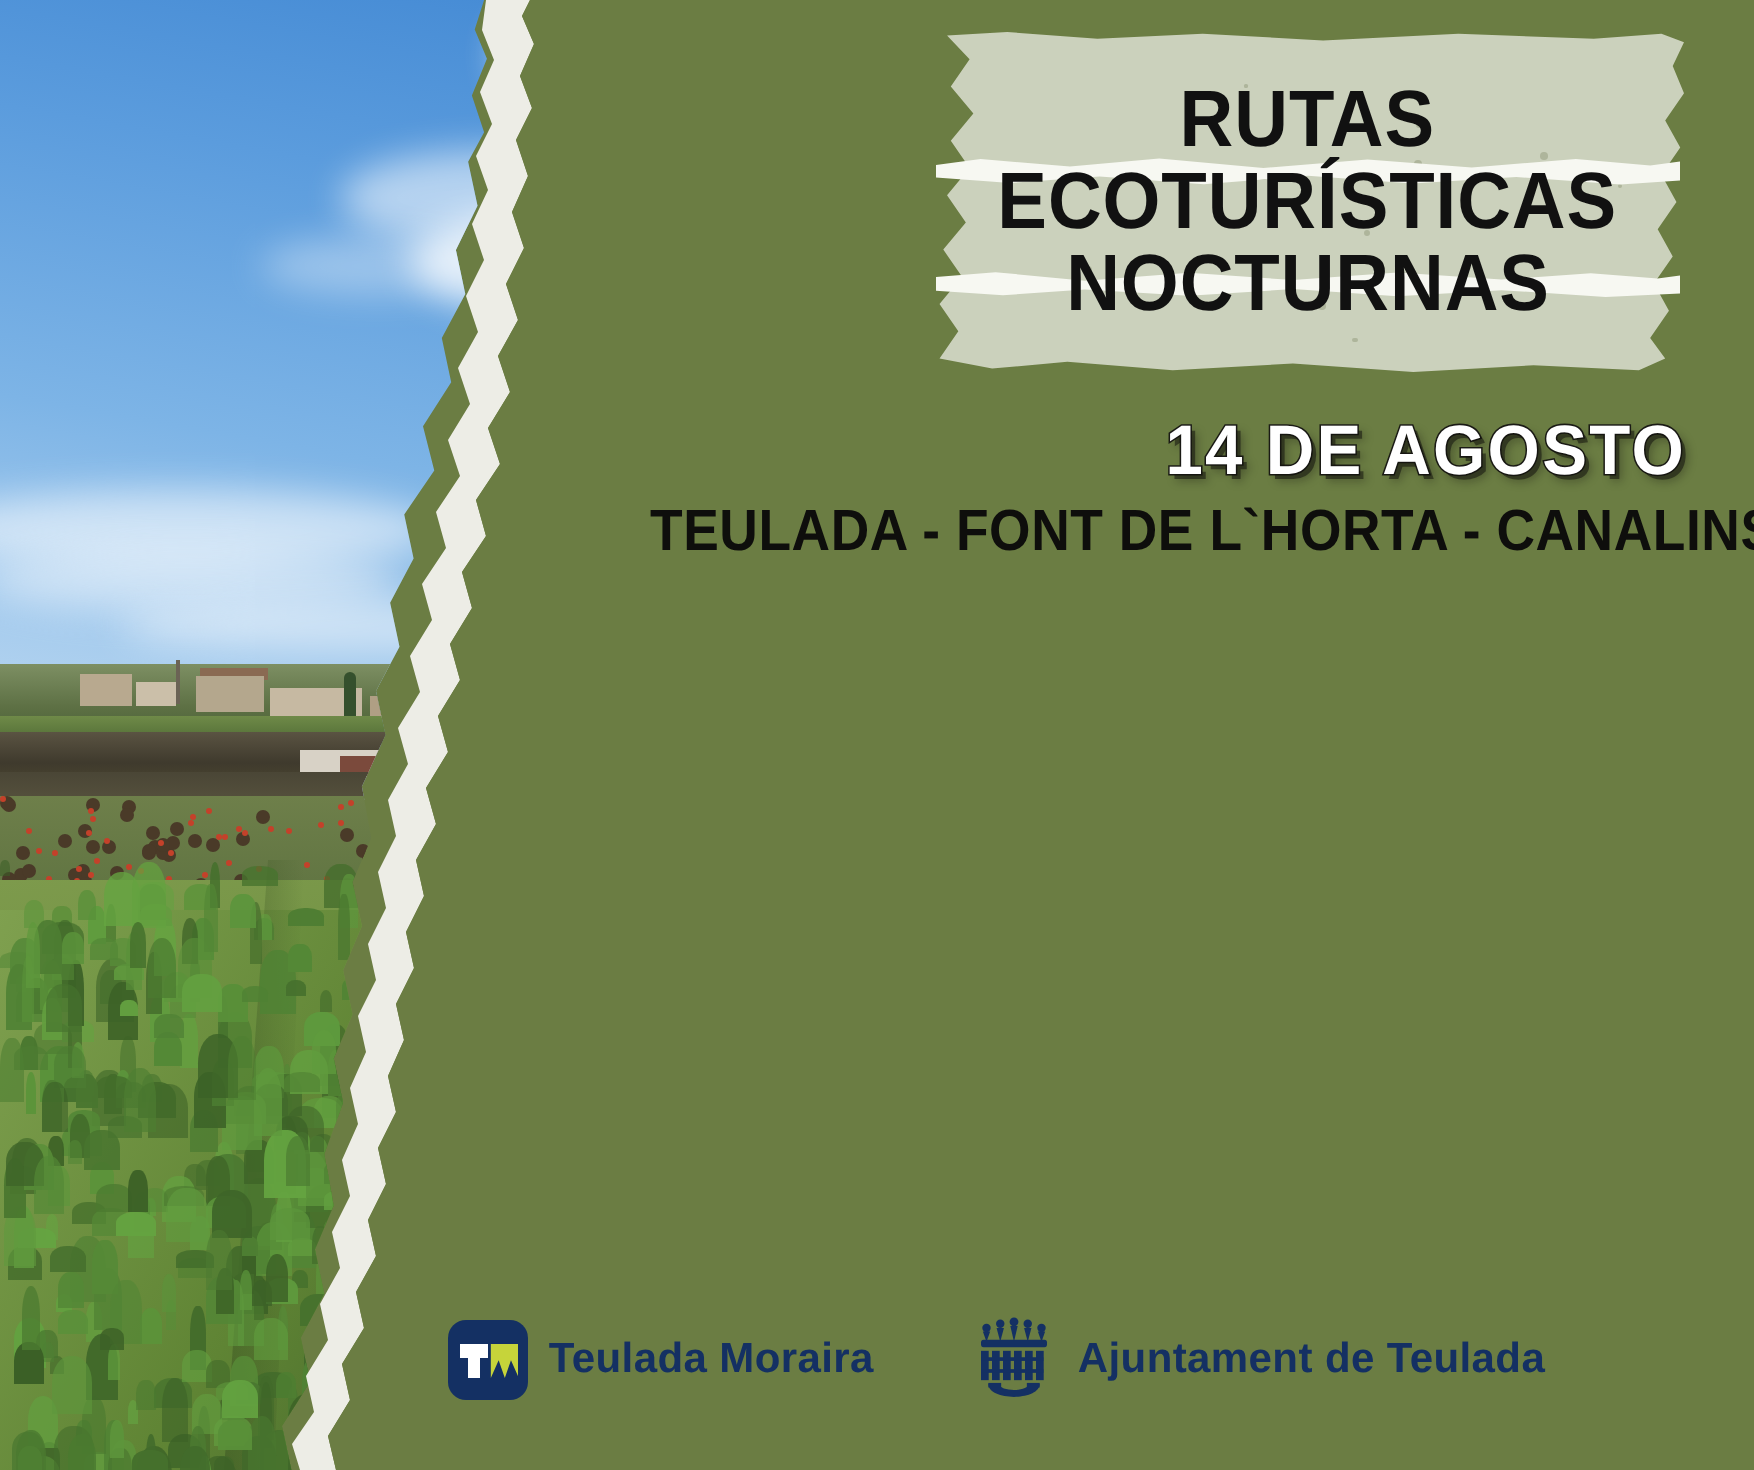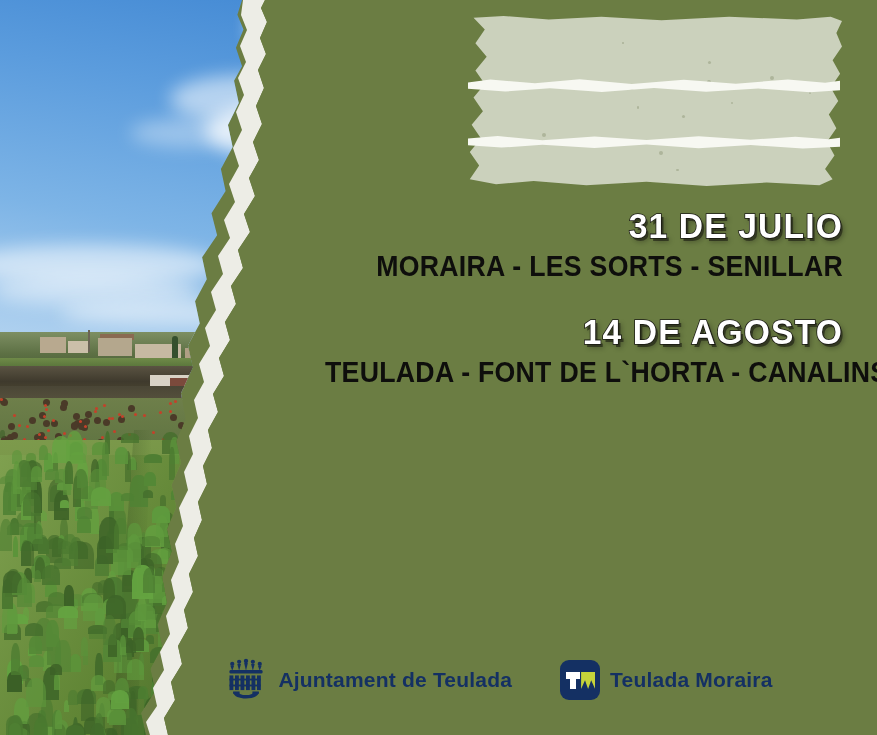--- a/index.html
+++ b/index.html
@@ -1300,74 +1300,75 @@
       <div class="panel-speck" style="width: 2.27469px; height: 2.27469px; left: 342.843px; top: 75.9355px;"></div>
       <div class="panel-speck" style="width: 3.78319px; height: 3.78319px; left: 303.991px; top: 60.4479px;"></div>
       <div class="panel-speck" style="width: 2.36347px; height: 2.36347px; left: 210.422px; top: 152.618px;"></div>
       <div class="panel-speck" style="width: 3.23296px; height: 3.23296px; left: 216.137px; top: 98.8944px;"></div>
       <div class="panel-speck" style="width: 2.53358px; height: 2.53358px; left: 170.855px; top: 90.4178px;"></div>
       <div class="panel-speck" style="width: 3.98585px; height: 3.98585px; left: 76.1263px; top: 116.522px;"></div>
     </div>
   <div class="panel-streak streak-1"></div>
   <div class="panel-streak streak-2"></div>
 
+  <div class="title-text">
+    <span class="title-line tl-1">RUTAS</span>
+    <span class="title-line tl-2">ECOTURÍSTICAS</span>
+    <span class="title-line tl-3">NOCTURNAS</span>
+  </div>
 
   <div class="dates">
 
 
-    <div class="date-block db-2">
-      <span class="date-heading">31 DE JULIO</span>
-      <span class="route-name">MORAIRA - LES SORTS - SENILLAR</span>
-    </div>
 
     <div class="date-block db-3">
       <span class="date-heading">14 DE AGOSTO</span>
       <span class="route-name">TEULADA - FONT DE L`HORTA - CANALINS</span>
     </div>
 
   </div>
 
   <div class="footer">
-
-    <div class="logo">
-      <svg class="crest" viewBox="0 0 48 48">
-
-        <circle cx="9" cy="6.5" r="2.3" fill="#143063"></circle>
-        <circle cx="16.5" cy="4.2" r="2.3" fill="#143063"></circle>
-        <circle cx="24" cy="3.2" r="2.4" fill="#143063"></circle>
-        <circle cx="31.5" cy="4.2" r="2.3" fill="#143063"></circle>
-        <circle cx="39" cy="6.5" r="2.3" fill="#143063"></circle>
-
-        <path d="M7,8.5 L9,14 L11,8.5 Z" fill="#143063"></path>
-        <path d="M14.5,6.5 L16.5,14 L18.5,6.5 Z" fill="#143063"></path>
-        <path d="M22,5.5 L24,14 L26,5.5 Z" fill="#143063"></path>
-        <path d="M29.5,6.5 L31.5,14 L33.5,6.5 Z" fill="#143063"></path>
-        <path d="M37,8.5 L39,14 L41,8.5 Z" fill="#143063"></path>
-
-        <rect x="6" y="13" width="36" height="4" rx="1.4" fill="#143063"></rect>
-
-        <rect x="6" y="19" width="4.2" height="16" fill="#143063"></rect>
-        <rect x="12" y="19" width="4.2" height="16" fill="#143063"></rect>
-        <rect x="18" y="19" width="4.2" height="16" fill="#143063"></rect>
-        <rect x="24" y="19" width="4.2" height="16" fill="#143063"></rect>
-        <rect x="30" y="19" width="4.2" height="16" fill="#143063"></rect>
-        <rect x="36" y="19" width="4.2" height="16" fill="#143063"></rect>
-
-        <rect x="6" y="22.5" width="34" height="2" fill="#143063"></rect>
-        <rect x="6" y="29" width="34" height="2" fill="#143063"></rect>
-
-        <path d="M10,37 C10,46.5 38,46.5 38,37 L32,37 C32,41.5 16,41.5 16,37 Z" fill="#143063"></path>
-        <path d="M10,36.5 L17,36.5 L17,39 L10,39 Z" fill="#143063"></path>
-        <path d="M31,36.5 L38,36.5 L38,39 L31,39 Z" fill="#143063"></path>
-      </svg>
-      <span class="logo-text">Ajuntament de Teulada</span>
-    </div>
 
     <div class="logo">
       <div class="tm-mark">
         <div class="tm-t"></div>
         <div class="tm-m"></div>
       </div>
       <span class="logo-text">Teulada Moraira</span>
     </div>
 
+    <div class="logo">
+      <svg class="crest" viewBox="0 0 48 48">
+
+        <circle cx="9" cy="6.5" r="2.3" fill="#143063"></circle>
+        <circle cx="16.5" cy="4.2" r="2.3" fill="#143063"></circle>
+        <circle cx="24" cy="3.2" r="2.4" fill="#143063"></circle>
+        <circle cx="31.5" cy="4.2" r="2.3" fill="#143063"></circle>
+        <circle cx="39" cy="6.5" r="2.3" fill="#143063"></circle>
+
+        <path d="M7,8.5 L9,14 L11,8.5 Z" fill="#143063"></path>
+        <path d="M14.5,6.5 L16.5,14 L18.5,6.5 Z" fill="#143063"></path>
+        <path d="M22,5.5 L24,14 L26,5.5 Z" fill="#143063"></path>
+        <path d="M29.5,6.5 L31.5,14 L33.5,6.5 Z" fill="#143063"></path>
+        <path d="M37,8.5 L39,14 L41,8.5 Z" fill="#143063"></path>
+
+        <rect x="6" y="13" width="36" height="4" rx="1.4" fill="#143063"></rect>
+
+        <rect x="6" y="19" width="4.2" height="16" fill="#143063"></rect>
+        <rect x="12" y="19" width="4.2" height="16" fill="#143063"></rect>
+        <rect x="18" y="19" width="4.2" height="16" fill="#143063"></rect>
+        <rect x="24" y="19" width="4.2" height="16" fill="#143063"></rect>
+        <rect x="30" y="19" width="4.2" height="16" fill="#143063"></rect>
+        <rect x="36" y="19" width="4.2" height="16" fill="#143063"></rect>
+
+        <rect x="6" y="22.5" width="34" height="2" fill="#143063"></rect>
+        <rect x="6" y="29" width="34" height="2" fill="#143063"></rect>
+
+        <path d="M10,37 C10,46.5 38,46.5 38,37 L32,37 C32,41.5 16,41.5 16,37 Z" fill="#143063"></path>
+        <path d="M10,36.5 L17,36.5 L17,39 L10,39 Z" fill="#143063"></path>
+        <path d="M31,36.5 L38,36.5 L38,39 L31,39 Z" fill="#143063"></path>
+      </svg>
+      <span class="logo-text">Ajuntament de Teulada</span>
+    </div>
+
   </div>
 </div>
 
 </body></html>

